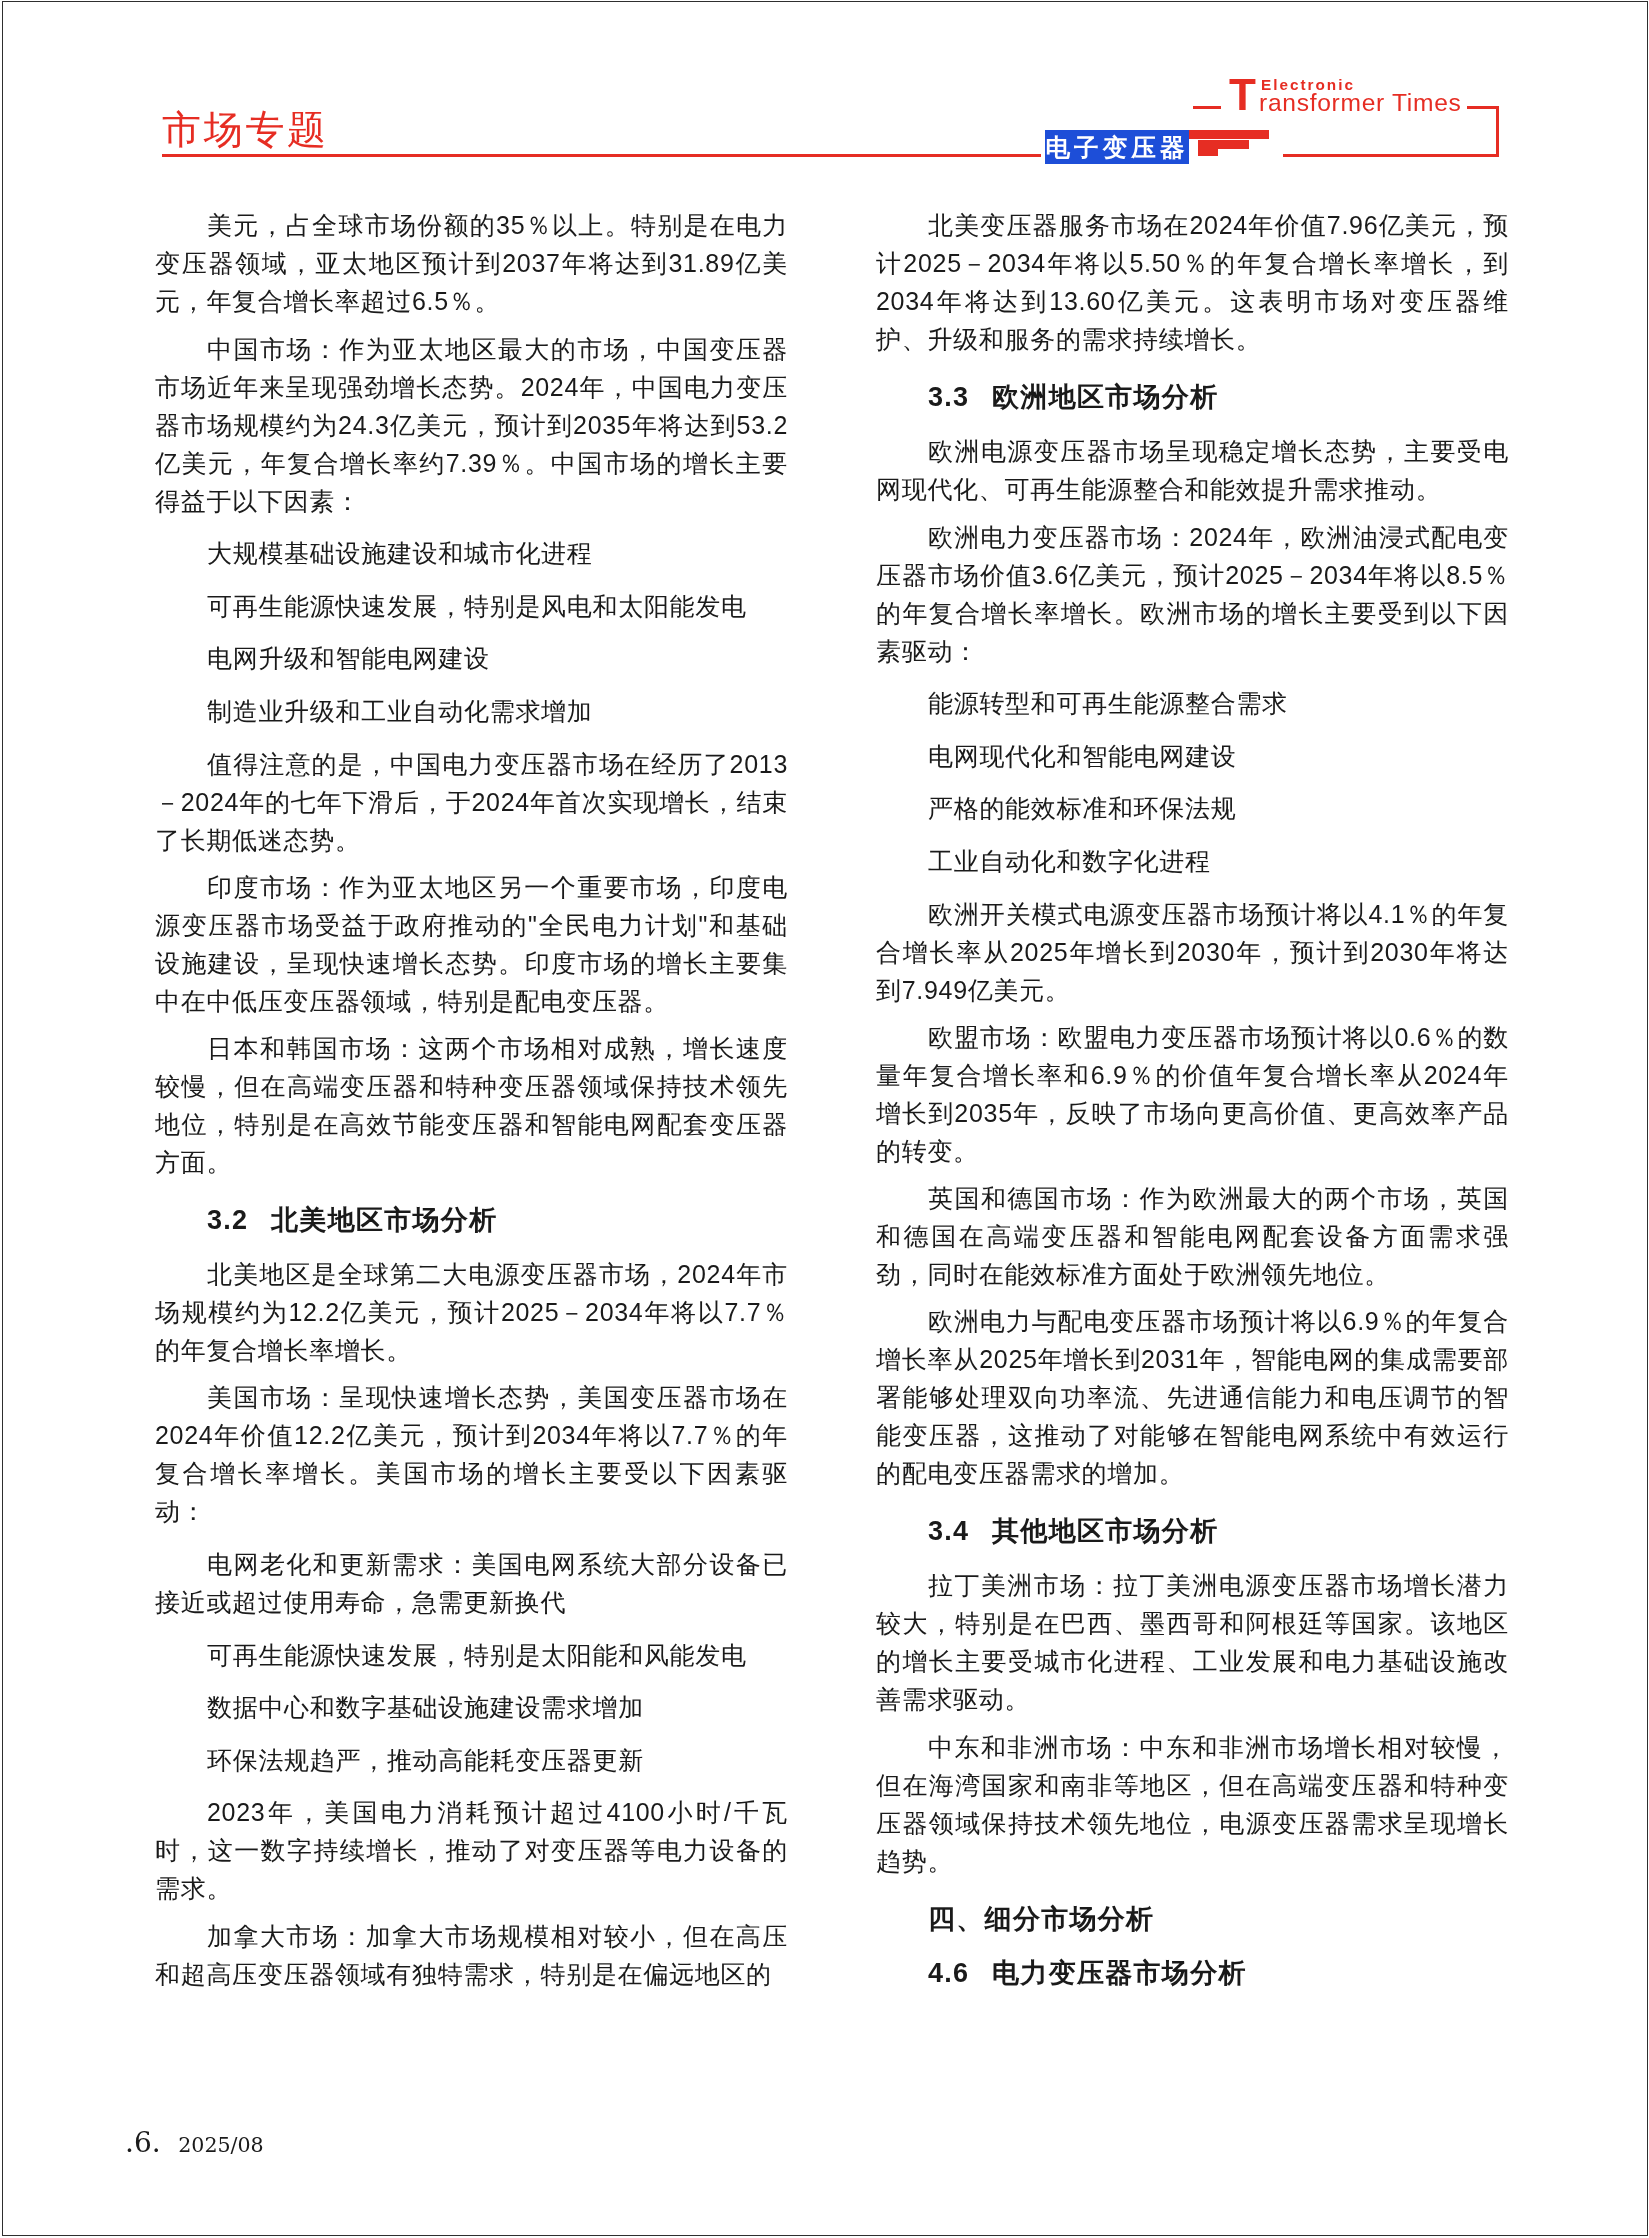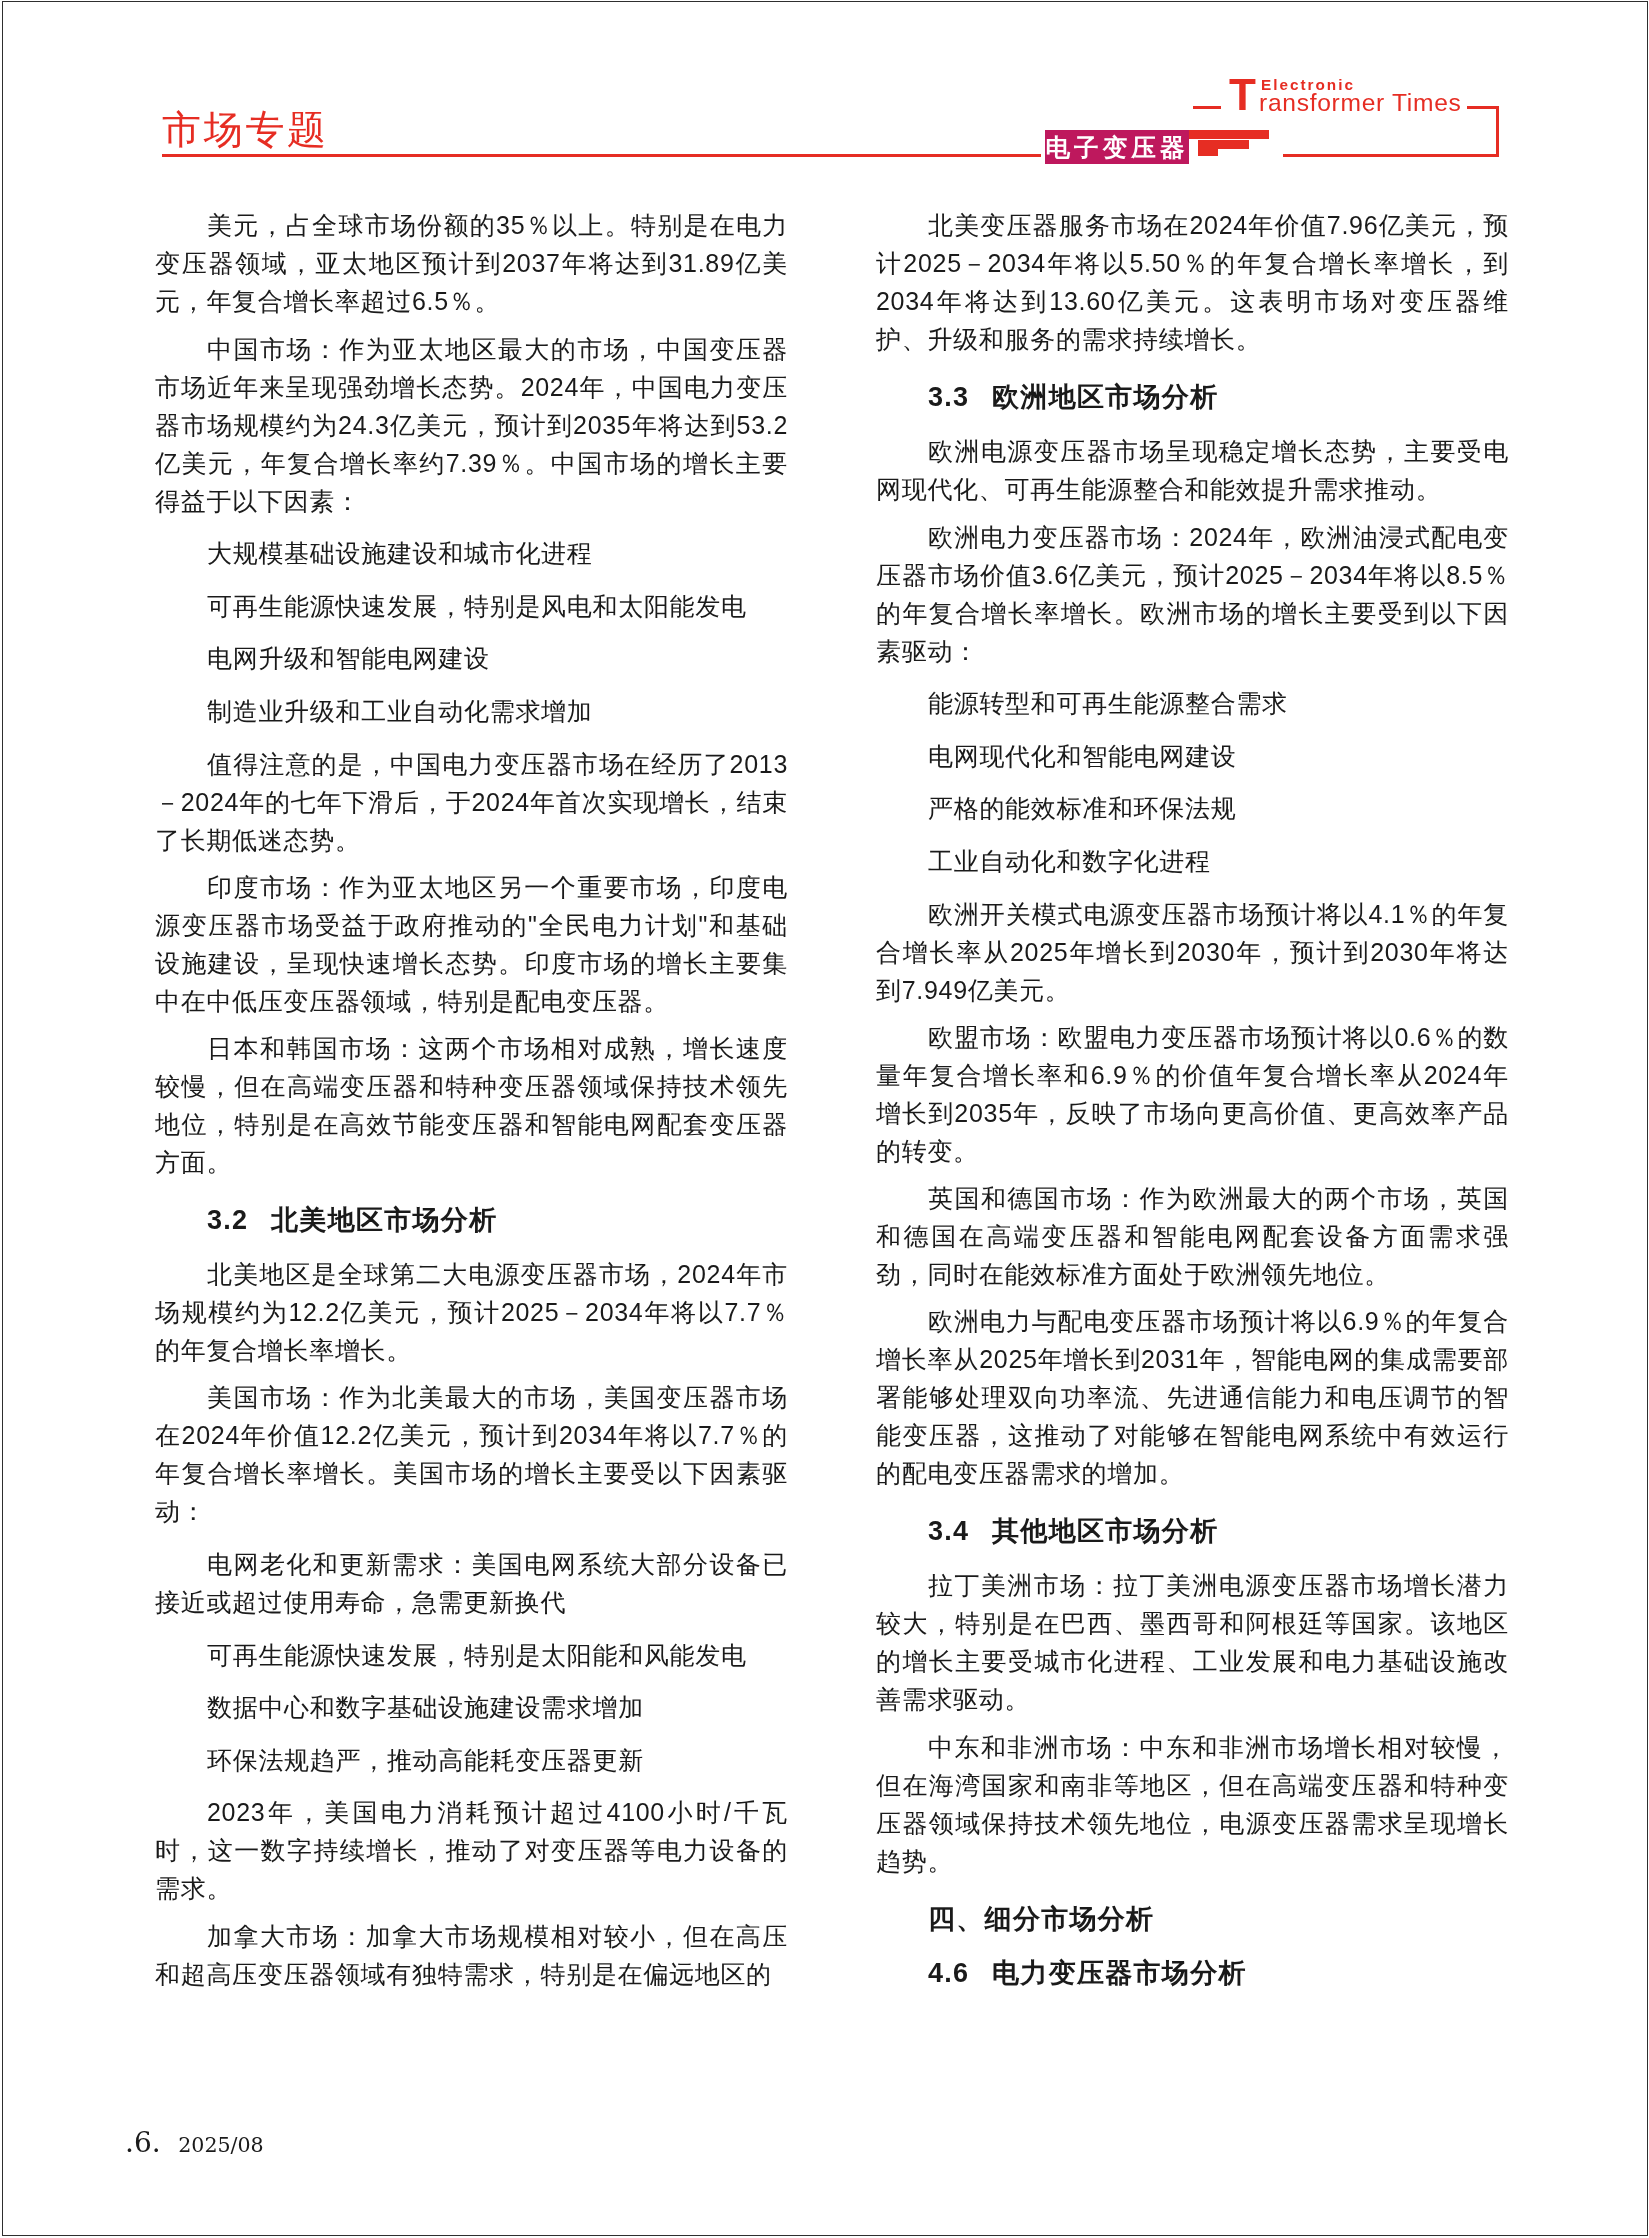--- a/index.html
+++ b/index.html
@@ -78,21 +78,21 @@
   .issue{font-family:"DejaVu Serif", serif;font-size:20.6px;margin-left:14.6px;}
 </style>
 </head>
 <body>
 
 <div class="page">
   <div class="page-border"></div>
 
   <div class="section-label accent-text" style="color: rgb(230, 45, 35);">市场专题</div>
   <div class="rule rule-left accent-bg" style="background: rgb(230, 45, 35);"></div>
-  <div class="cn-badge accent-bg" style="background: #be185d;">电子变压器</div>
+  <div class="cn-badge accent-bg" style="background: #1d4ed8;">电子变压器</div>
   <div class="step step1 accent-bg" style="background: rgb(230, 45, 35);"></div>
   <div class="step step2 accent-bg" style="background: rgb(230, 45, 35);"></div>
   <div class="step step3 accent-bg" style="background: rgb(230, 45, 35);"></div>
   <div class="rule rule-right accent-bg" style="background: rgb(230, 45, 35);"></div>
   <div class="dash dash-left accent-bg" style="background: rgb(230, 45, 35);"></div>
   <div class="dash dash-right accent-bg" style="background: rgb(230, 45, 35);"></div>
   <div class="bracket-v accent-bg" style="background: rgb(230, 45, 35);"></div>
   <div class="brand-en">
     <span class="brand-T accent-text" style="color: rgb(230, 45, 35);">T</span>
     <span class="brand-top accent-text" style="color: rgb(230, 45, 35);">Electronic</span>
@@ -104,21 +104,21 @@
       <div class="blk p">中国市场：作为亚太地区最大的市场，中国变压器市场近年来呈现强劲增长态势。2024年，中国电力变压器市场规模约为24.3亿美元，预计到2035年将达到53.2亿美元，年复合增长率约7.39％。中国市场的增长主要得益于以下因素：</div>
       <div class="blk li">大规模基础设施建设和城市化进程</div>
       <div class="blk li">可再生能源快速发展，特别是风电和太阳能发电</div>
       <div class="blk li">电网升级和智能电网建设</div>
       <div class="blk li">制造业升级和工业自动化需求增加</div>
       <div class="blk p">值得注意的是，中国电力变压器市场在经历了2013－2024年的七年下滑后，于2024年首次实现增长，结束了长期低迷态势。</div>
       <div class="blk p">印度市场：作为亚太地区另一个重要市场，印度电源变压器市场受益于政府推动的"全民电力计划"和基础设施建设，呈现快速增长态势。印度市场的增长主要集中在中低压变压器领域，特别是配电变压器。</div>
       <div class="blk p">日本和韩国市场：这两个市场相对成熟，增长速度较慢，但在高端变压器和特种变压器领域保持技术领先地位，特别是在高效节能变压器和智能电网配套变压器方面。</div>
       <div class="blk h2"><span class="hnum">3.2</span>北美地区市场分析</div>
       <div class="blk p">北美地区是全球第二大电源变压器市场，2024年市场规模约为12.2亿美元，预计2025－2034年将以7.7％的年复合增长率增长。</div>
-      <div class="blk p">美国市场：作为北美最大的市场，美国变压器市场在2024年价值12.2亿美元，预计到2034年将以7.7％的年复合增长率增长。美国市场的增长主要受以下因素驱动：</div>
+      <div class="blk p">美国市场：呈现快速增长态势，美国变压器市场在2024年价值12.2亿美元，预计到2034年将以7.7％的年复合增长率增长。美国市场的增长主要受以下因素驱动：</div>
       <div class="blk li">电网老化和更新需求：美国电网系统大部分设备已接近或超过使用寿命，急需更新换代</div>
       <div class="blk li">可再生能源快速发展，特别是太阳能和风能发电</div>
       <div class="blk li">数据中心和数字基础设施建设需求增加</div>
       <div class="blk li">环保法规趋严，推动高能耗变压器更新</div>
       <div class="blk p">2023年，美国电力消耗预计超过4100小时/千瓦时，这一数字持续增长，推动了对变压器等电力设备的需求。</div>
       <div class="blk p">加拿大市场：加拿大市场规模相对较小，但在高压和超高压变压器领域有独特需求，特别是在偏远地区的</div>
     </div>
   <div class="col col-right">
       <div class="blk p">北美变压器服务市场在2024年价值7.96亿美元，预计2025－2034年将以5.50％的年复合增长率增长，到2034年将达到13.60亿美元。这表明市场对变压器维护、升级和服务的需求持续增长。</div>
       <div class="blk h2"><span class="hnum">3.3</span>欧洲地区市场分析</div>

